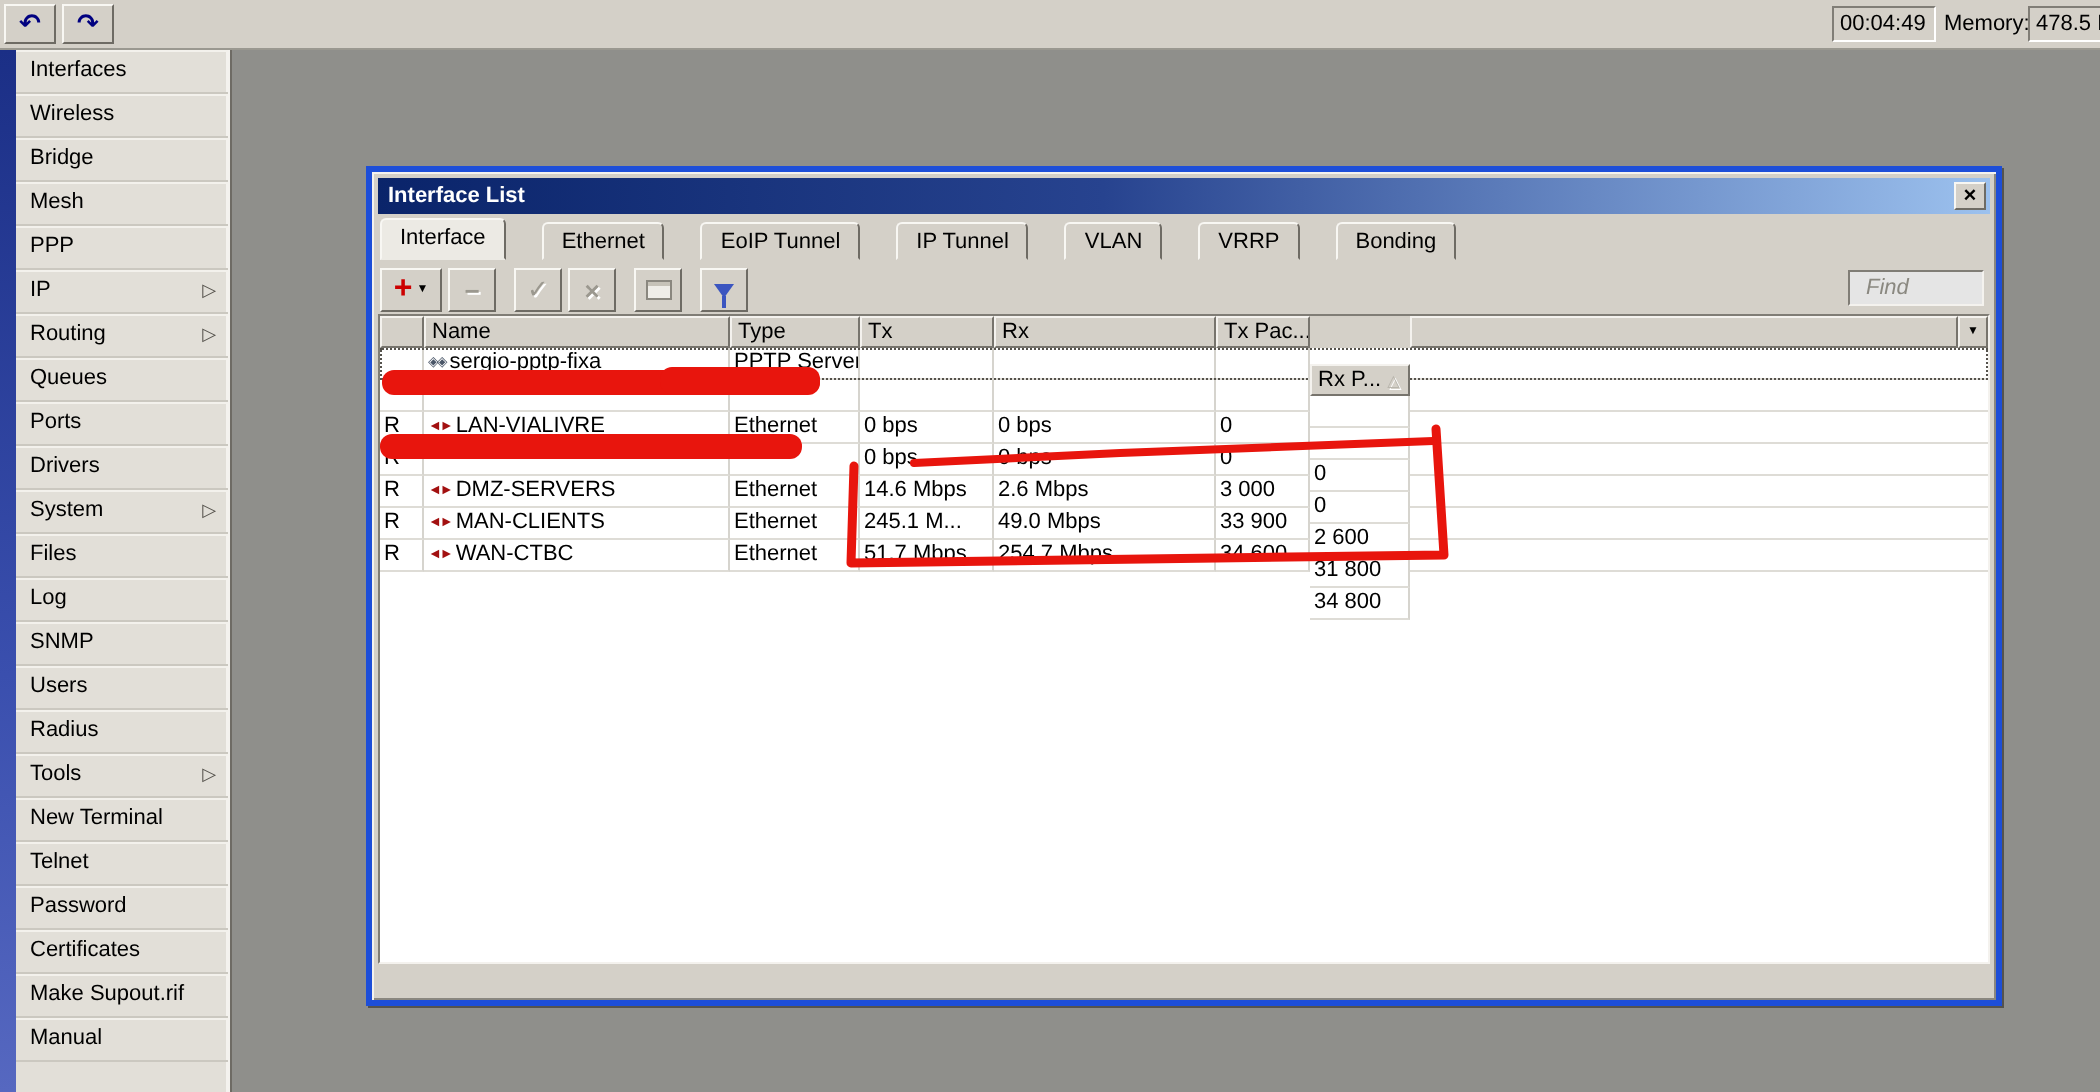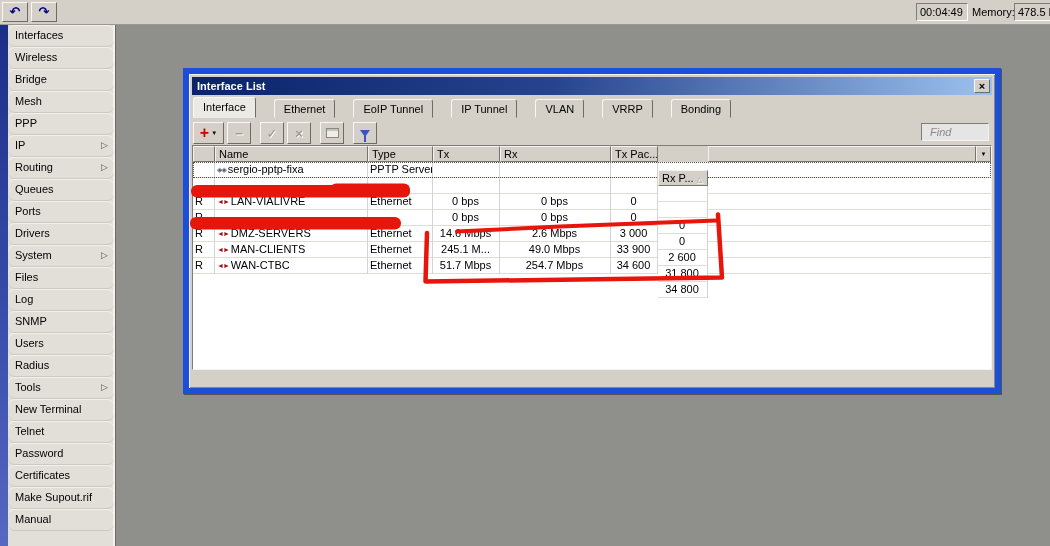--- a/index.html
+++ b/index.html
@@ -17,26 +17,26 @@
                border-color:#807d76 #ffffff #ffffff #807d76; padding:2px 3px 0 3px; white-space:nowrap; }
   .tb-label { position:absolute; top:6px; }
 
   
   .sidebar { position:absolute; left:0; top:25px; width:116px; height:521px; background:#e2dfd8;
              border-right:1px solid #6e6b64; box-shadow:inset -2px 0 0 #f4f2ee; }
   .sb-strip { position:absolute; left:0; top:0; width:8px; height:521px;
               background:linear-gradient(180deg,#1b2f86 0%,#3a4fae 60%,#5668c0 100%); }
   .sb-list { position:absolute; left:8px; top:0; width:106px; }
   .sb-item { height:22px; line-height:21px; padding-left:7px; position:relative;
-             border-bottom:1px solid #cbc8c0; box-shadow:inset 0 1px 0 #f3f1ec; cursor:pointer;border-radius:7px; }
+             border-bottom:1px solid #cbc8c0; box-shadow:inset 0 1px 0 #f3f1ec; cursor:pointer; }
   .sb-arrow { position:absolute; right:6px; top:0; color:#55524c; font-size:9px; }
 
   
-  .win { position:absolute; left:183px; top:68px; width:818px; height:326px; background:#d4d0c8;
-         border:6px solid #1d4ed8; box-shadow:inset 1px 1px 0 #f4f2ee, inset -1px -1px 0 #8a8780, 1px 1px 0 #55534e; }
+  .win { position:absolute; left:183px; top:83px; width:818px; height:420px; background:#d4d0c8;
+         border:3px solid #1d4ed8; box-shadow:inset 1px 1px 0 #f4f2ee, inset -1px -1px 0 #8a8780, 1px 1px 0 #55534e; }
   .titlebar { position:absolute; left:3px; top:3px; right:3px; height:18px;
               background:linear-gradient(90deg,#0a246a 0%,#27438f 45%,#9cc1ee 100%);
               color:#fff; font-weight:bold; line-height:18px; padding-left:5px; }
   .close-btn { position:absolute; right:2px; top:2px; width:16px; height:14px; background:#d4d0c8;
                border:1px solid; border-color:#f8f7f3 #6e6b64 #6e6b64 #f8f7f3;
                color:#000; font-weight:bold; font-size:11px; line-height:12px; text-align:center; cursor:pointer; }
   
   .tabbar { position:absolute; left:4px; top:23px; right:4px; height:21px; display:flex; align-items:flex-end;gap:17px; }
   .tab { height:19px; line-height:18px; padding:0 9px; background:#d4d0c8; margin-right:1px;
          border:1px solid; border-color:#f8f7f3 #6e6b64 #d4d0c8 #f8f7f3; border-radius:3px 3px 0 0; cursor:pointer; }
@@ -67,21 +67,21 @@
   .hcell { height:16px; background:#d4d0c8; border:1px solid; border-color:#f4f2ee #77746d #77746d #f4f2ee;
            padding:1px 0 0 3px; white-space:nowrap; overflow:hidden; cursor:pointer; position:relative; }
   .sort-glyph { color:#b8b5ac; font-size:8px; margin-left:3px; text-shadow:1px 1px 0 #fff; }
   .hfill { flex:1; height:16px; background:#d4d0c8; border:1px solid; border-color:#f4f2ee #77746d #77746d #f4f2ee; }
   .hdrop { width:15px; height:16px; background:#d4d0c8; border:1px solid; border-color:#f4f2ee #77746d #77746d #f4f2ee;
            font-size:6px; text-align:center; line-height:14px; cursor:pointer; }
   .trow { display:flex; height:16px; background:#fff; cursor:default; }
   .trow.selected { outline:1px dotted #55524c; outline-offset:-1px; }
   .cell { height:16px; padding:1px 3px 0 2px; border-right:1px solid #d6d4ce; border-bottom:1px solid #dedcd6;
           white-space:nowrap; overflow:hidden; }
-  .cell.num { text-align:center; }
+  .cell.num { text-align:left; }
   .cfill { flex:1; border-bottom:1px solid #dedcd6; }
   .col0 { width:22px; } .col1 { width:153px; } .col2 { width:65px; } .col3 { width:67px; }
   .col4 { width:111px; } .col5 { width:47px; } .col6 { width:50px;margin-top:24px; }
   .if-icon { font-size:7px; letter-spacing:-1px; margin-right:2px; vertical-align:1px; }
   .if-icon.ethernet { color:#a21010; }
   .if-icon.pptp { color:#4a5668; }
 
   
   .statusbar { position:absolute; left:3px; bottom:3px; right:3px; height:15px; background:#d4d0c8;
                border:1px solid; border-color:#807d76 #f4f2ee #f4f2ee #807d76; padding:1px 0 0 4px; }

